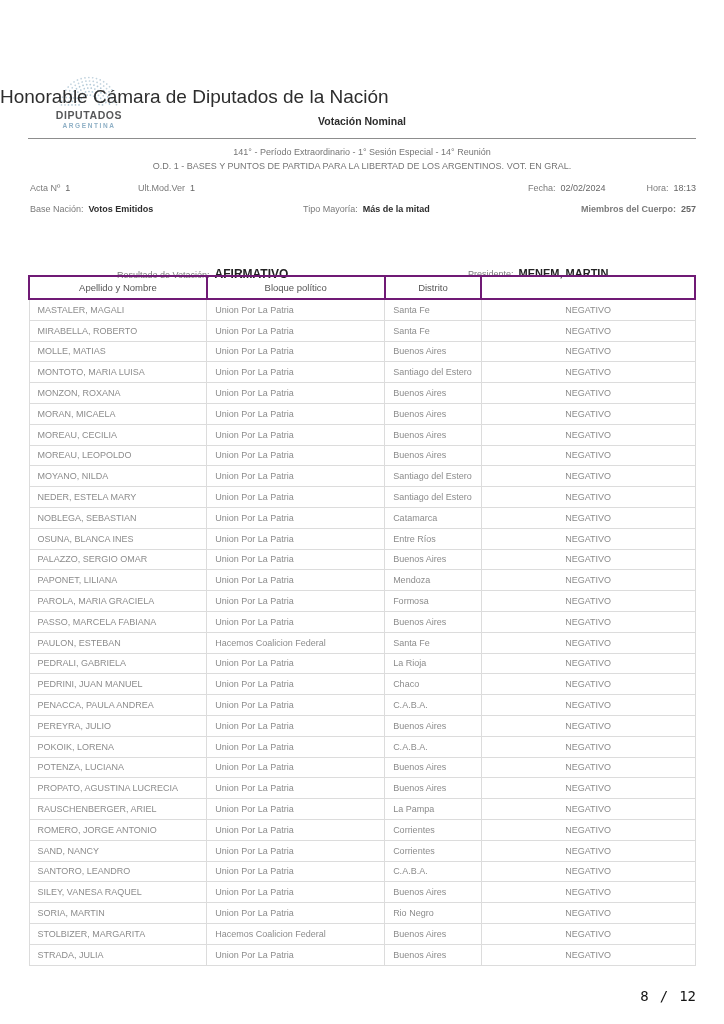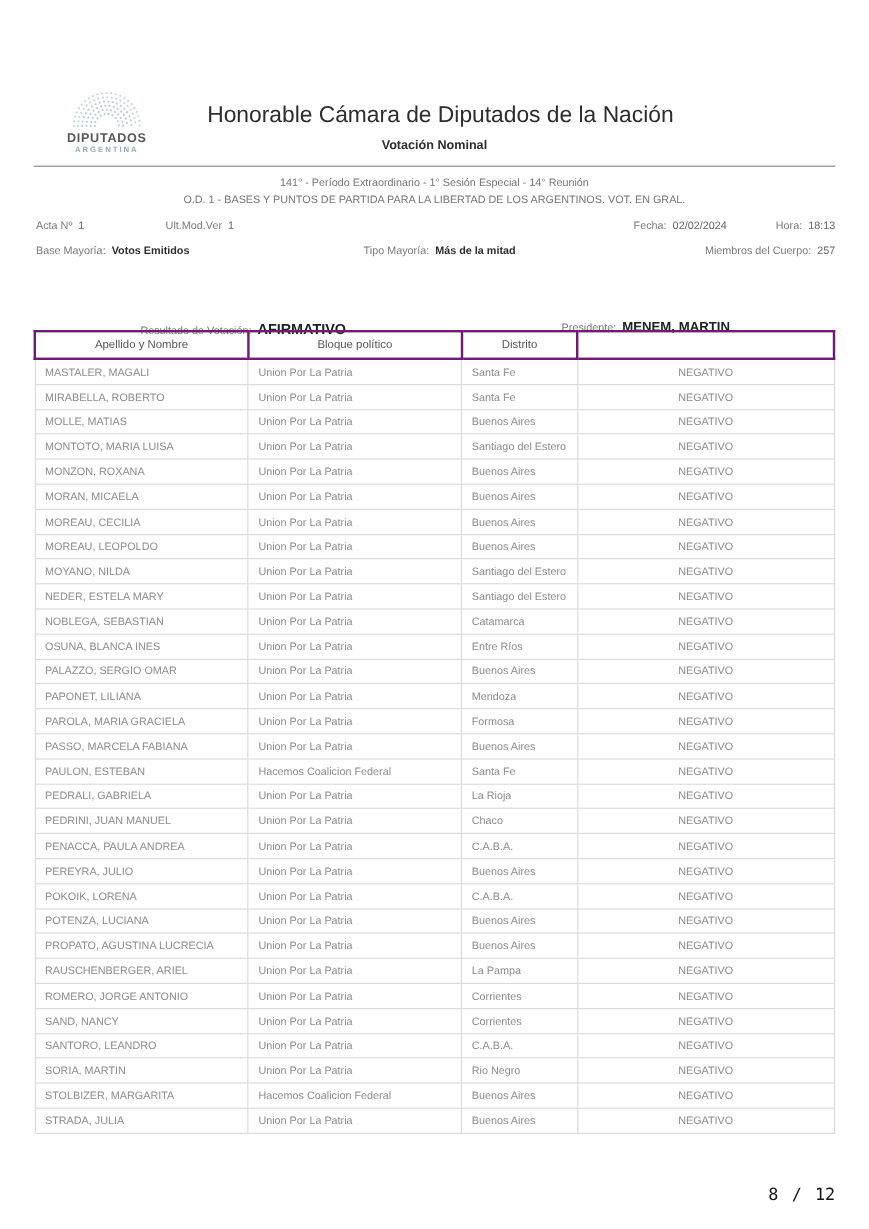--- a/index.html
+++ b/index.html
@@ -7,21 +7,21 @@
        font-family:"Liberation Sans","DejaVu Sans",sans-serif;
        -webkit-font-smoothing:antialiased;}
   .page{position:relative;width:724px;height:1024px;background:#fff;}
 
   
   .logo-block{position:absolute;left:44px;top:74px;width:90px;text-align:center;}
   .logo-block svg{display:block;margin:0 auto;}
   .logo-line1{font-size:10.5px;font-weight:bold;color:#57585a;letter-spacing:0.6px;margin-top:1px;}
   .logo-line2{font-size:6.5px;color:#8fb0c6;letter-spacing:1.6px;margin-top:1px;font-weight:bold;}
 
-  .doc-title{position:absolute;left:10px;right:0;top:86px;text-align:center;
+  .doc-title{position:absolute;left:0;right:0;top:86px;
              font-size:19px;color:#2d2d2d;}
   .doc-subtitle{position:absolute;left:0;right:0;top:115px;text-align:center;
              font-size:10.5px;font-weight:bold;color:#2d2d2d;}
   .head-rule{position:absolute;left:28px;right:28px;top:138px;border-top:1px solid #8d8d8d;}
 
   .session-line1{position:absolute;left:0;right:0;top:147px;text-align:center;font-size:9px;color:#757575;}
   .session-line2{position:absolute;left:0;right:0;top:161px;text-align:center;font-size:9px;color:#757575;}
 
   
   .meta-row{position:absolute;left:0;right:0;height:14px;font-size:9px;color:#7a7a7a;}
@@ -86,28 +86,28 @@
       <span class="meta-value">02/02/2024</span>
     </span>
     <span class="meta-item" style="right:28px;">
       <span class="meta-label">Hora:</span>
       <span class="meta-value">18:13</span>
     </span>
   </div>
 
   <div class="meta-row" style="top:204px;">
     <span class="meta-item" style="left:30px;">
-      <span class="meta-label">Base Mayoría:</span>
+      <span class="meta-label">Base Nación:</span>
       <span class="meta-value strong">Votos Emitidos</span>
     </span>
     <span class="meta-item" style="left:303px;">
       <span class="meta-label">Tipo Mayoría:</span>
       <span class="meta-value strong">Más de la mitad</span>
     </span>
-    <span class="meta-item" style="right:28px;">
+    <span class="meta-item" style="right:28px;font-weight:bold;">
       <span class="meta-label">Miembros del Cuerpo:</span>
       <span class="meta-value">257</span>
     </span>
   </div>
 
   <div class="meta-row" style="top:222px;height:18px;">
     <span class="meta-item" style="left:117px;justify-content:flex-end;">
       <span class="meta-label">Resultado de Votación:</span>
       <span class="meta-value big">AFIRMATIVO</span>
     </span>
@@ -296,20 +296,26 @@
       <td>Corrientes</td>
       <td class="center">NEGATIVO</td>
     </tr>
           <tr>
       <td>SANTORO, LEANDRO</td>
       <td>Union Por La Patria</td>
       <td>C.A.B.A.</td>
       <td class="center">NEGATIVO</td>
     </tr>
           <tr>
+      <td>SILEY, VANESA RAQUEL</td>
+      <td>Union Por La Patria</td>
+      <td>Buenos Aires</td>
+      <td class="center">NEGATIVO</td>
+    </tr>
+          <tr>
       <td>SORIA, MARTIN</td>
       <td>Union Por La Patria</td>
       <td>Rio Negro</td>
       <td class="center">NEGATIVO</td>
     </tr>
           <tr>
       <td>STOLBIZER, MARGARITA</td>
       <td>Hacemos Coalicion Federal</td>
       <td>Buenos Aires</td>
       <td class="center">NEGATIVO</td>

